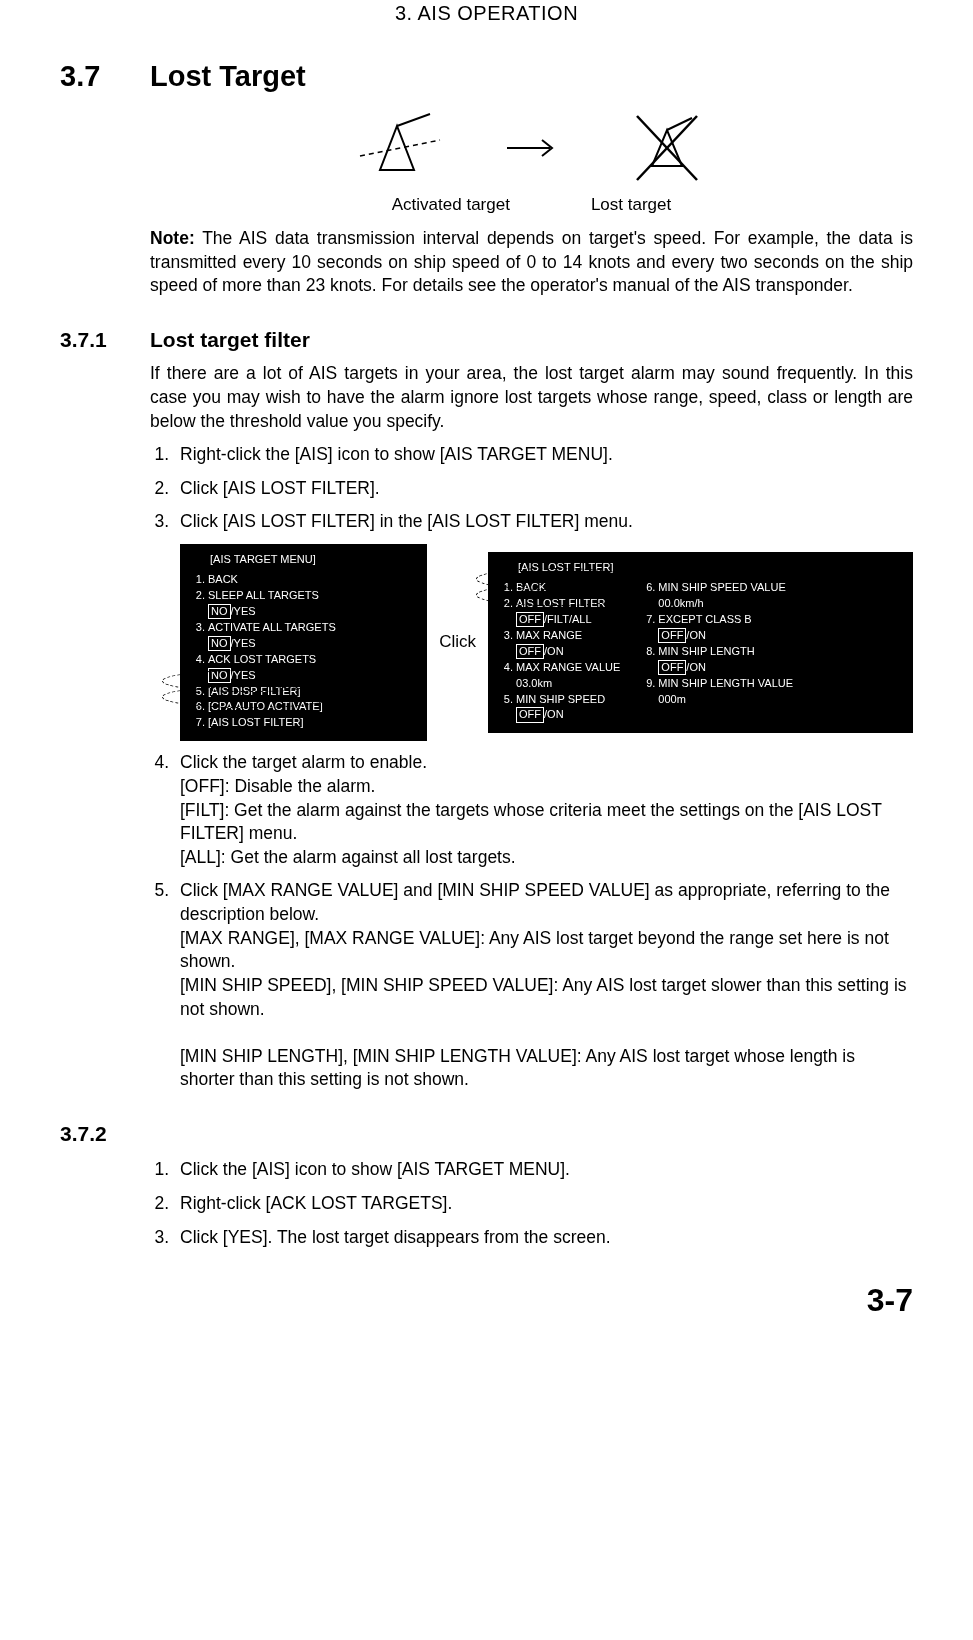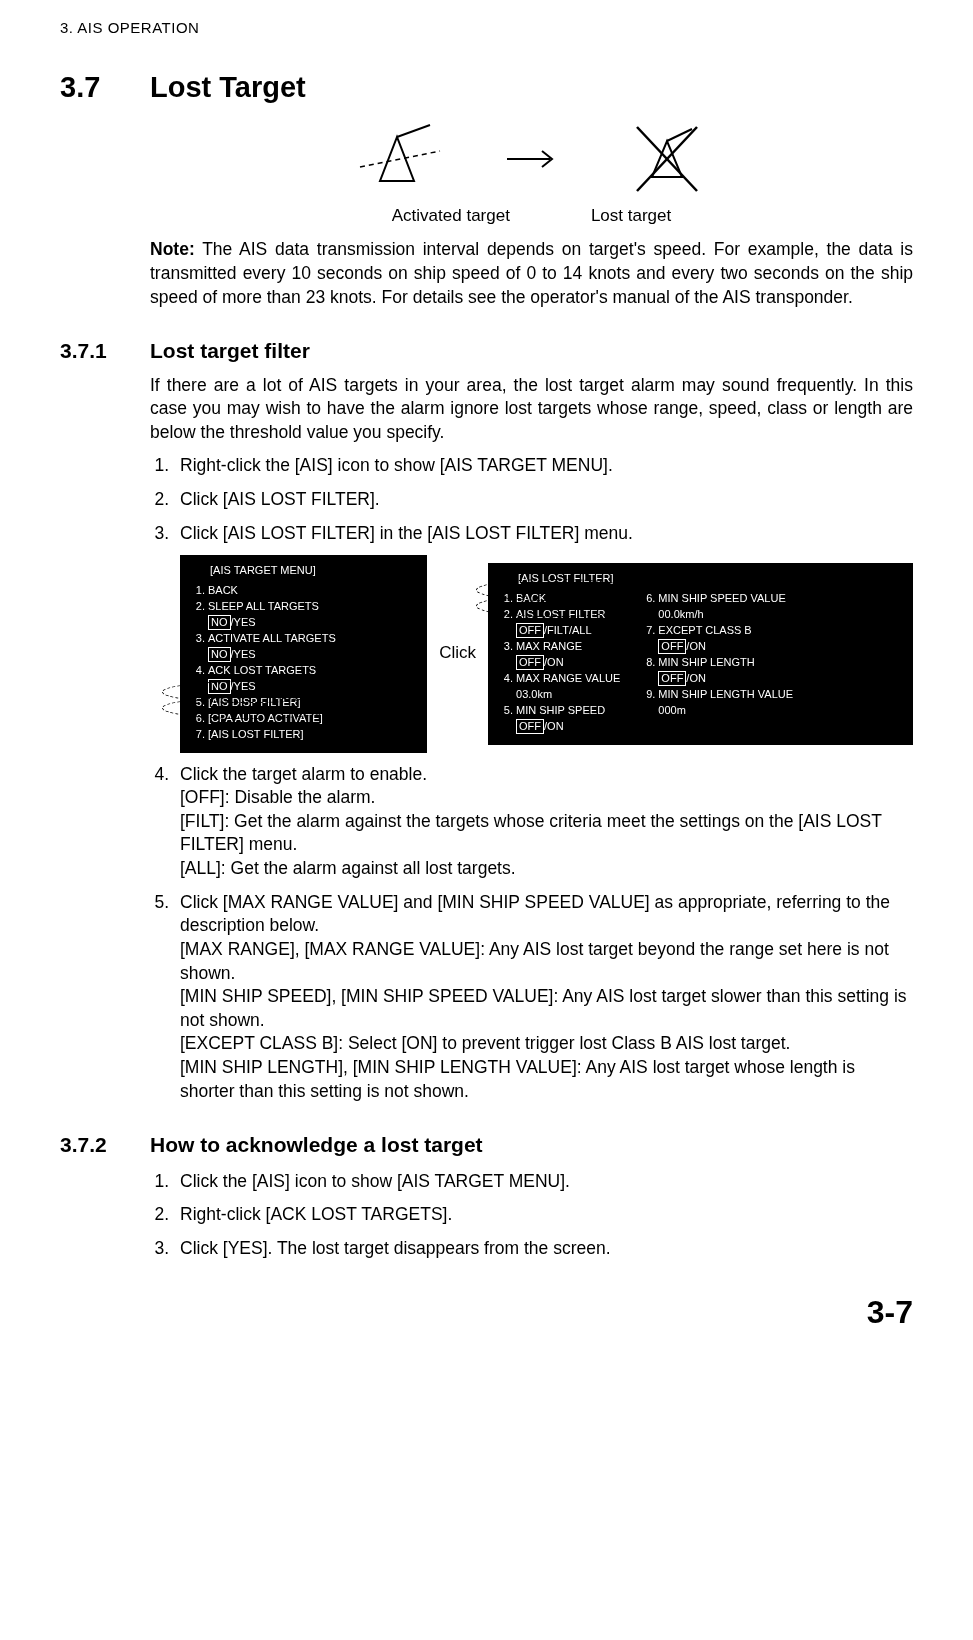--- a/index.html
+++ b/index.html
@@ -6,21 +6,21 @@
     font-family: Arial, Helvetica, sans-serif;
     font-size: 17.5px;
     line-height: 1.35;
     color: #000;
     margin: 0;
     padding: 0 60px 40px 60px;
     width: 973px;
     box-sizing: border-box;
     background: #fff;
   }
-  .top-header { text-align: left; font-size: 15px; padding-top: 18px; letter-spacing: 0.5px; }
+  .top-header { text-align: center; font-size: 20px; letter-spacing: 0.5px; }
   .sec-row { display: flex; align-items: baseline; margin-top: 30px; }
   .sec-num { font-size: 29px; font-weight: bold; width: 90px; flex-shrink: 0; }
   .sec-title { font-size: 29px; font-weight: bold; }
   .subsec-row { display: flex; align-items: flex-end; margin-top: 28px; }
   .subsec-num { font-size: 21px; font-weight: bold; width: 90px; flex-shrink: 0; }
   .subsec-title { font-size: 21px; font-weight: bold; }
   .body-block { margin-left: 90px; }
   p { margin: 8px 0; text-align: justify; }
   ol.steps { padding-left: 24px; margin: 10px 0; }
   ol.steps > li { margin-bottom: 10px; padding-left: 6px; }
@@ -134,29 +134,28 @@
     <li>
       <span>Click the target alarm to enable.</span><br>
       <span>[OFF]: Disable the alarm.</span><br>
       <span>[FILT]: Get the alarm against the targets whose criteria meet the settings on the [AIS LOST FILTER] menu.</span><br>
       <span>[ALL]: Get the alarm against all lost targets.</span>
     </li>
     <li>
       <span>Click [MAX RANGE VALUE] and [MIN SHIP SPEED VALUE] as appropriate, referring to the description below.</span><br>
       <span>[MAX RANGE], [MAX RANGE VALUE]: Any AIS lost target beyond the range set here is not shown.</span><br>
       <span>[MIN SHIP SPEED], [MIN SHIP SPEED VALUE]: Any AIS lost target slower than this setting is not shown.</span><br>
-      <span>[EXCEPT CLASS B]: Select [ON] to prevent trigger lost Class B AIS lost target.</span><br>
+      <br>
       <span>[MIN SHIP LENGTH], [MIN SHIP LENGTH VALUE]: Any AIS lost target whose length is shorter than this setting is not shown.</span>
     </li>
   </ol>
 </div>
 
 <div class="subsec-row">
   <div class="subsec-num">3.7.2</div>
-  <div class="subsec-title">How to acknowledge a lost target</div>
 </div>
 
 <div class="body-block">
   <ol class="steps">
     <li>Click the [AIS] icon to show [AIS TARGET MENU].</li>
     <li>Right-click [ACK LOST TARGETS].</li>
     <li>Click [YES]. The lost target disappears from the screen.</li>
   </ol>
 </div>
 

